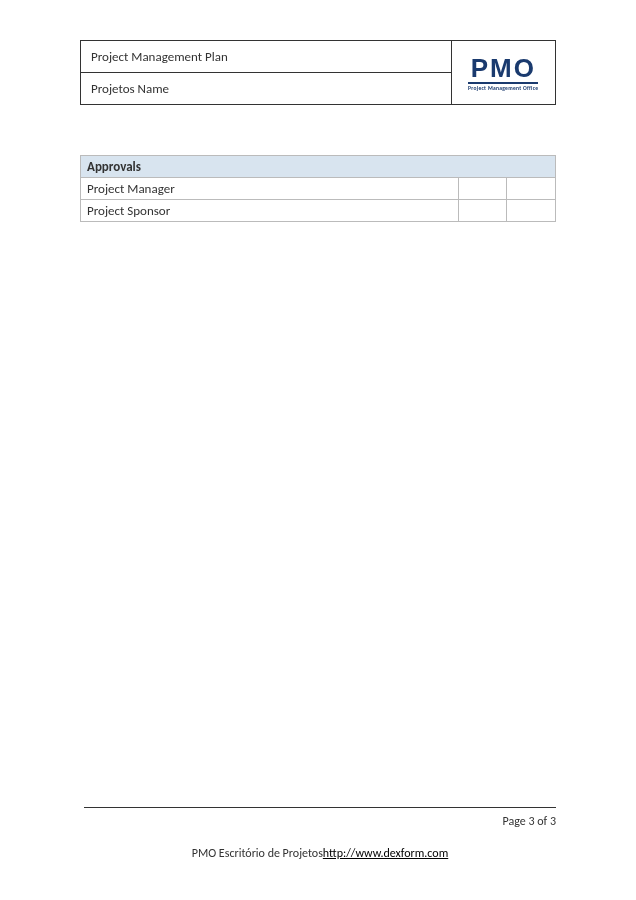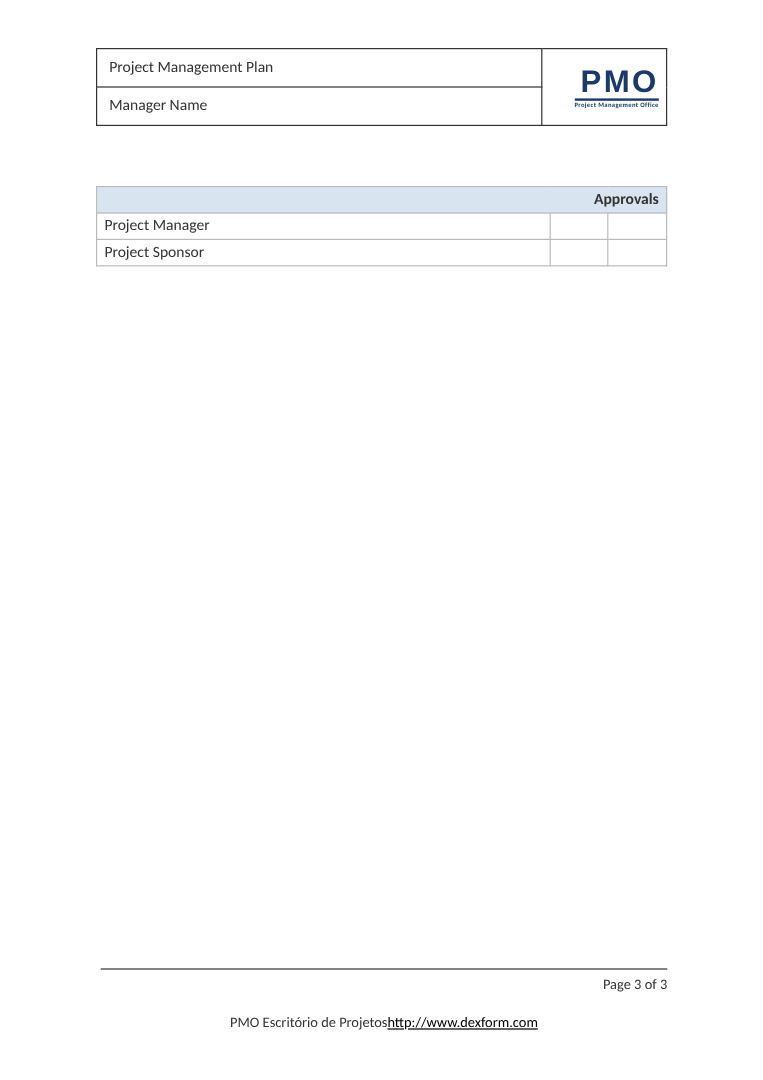--- a/index.html
+++ b/index.html
@@ -30,21 +30,21 @@
     .header-left {
       width: 78%;
     }
     .header-right {
       padding: 4px 6px !important;
       text-align: center;
     }
     .logo-wrap {
       display: flex;
       flex-direction: column;
-      align-items: flex-end;
+      align-items: center;
     }
     .logo-text {
       font-weight: 900;
       font-size: 26px;
       color: #1a3a6e;
       letter-spacing: 2px;
       line-height: 1;
       font-family: Arial, sans-serif;
     }
     .logo-sub {
@@ -67,21 +67,21 @@
       border: 1px solid #bbb;
       padding: 3px 6px;
       text-align: left;
     }
     .approvals-table thead th {
       background: #d8e4ef;
       font-weight: bold;
       text-align: center;
     }
     .approvals-table thead tr:first-child th {
-      text-align: right;
+      text-align: left;
     }
     .col-participant { width: 26%; }
     .col-signature { width: 56%; }
     .col-date { width: 18%; }
     .footer {
       position: absolute;
       left: 84px;
       right: 80px;
       bottom: 40px;
     }
@@ -119,21 +119,21 @@
       </td>
       <td class="header-right" rowspan="2">
         <div class="logo-wrap">
           <div class="logo-text">PMO</div>
           <div class="logo-sub">Project Management Office</div>
         </div>
       </td>
     </tr>
     <tr>
       <td class="header-left">
-        <span>Manager Name</span>
+        <span>Projetos Name</span>
       </td>
     </tr>
   </tbody>
     </table>
 
   <table class="approvals-table">
     <thead>
       <tr>
         <th colspan="3">Approvals</th>
       </tr>

